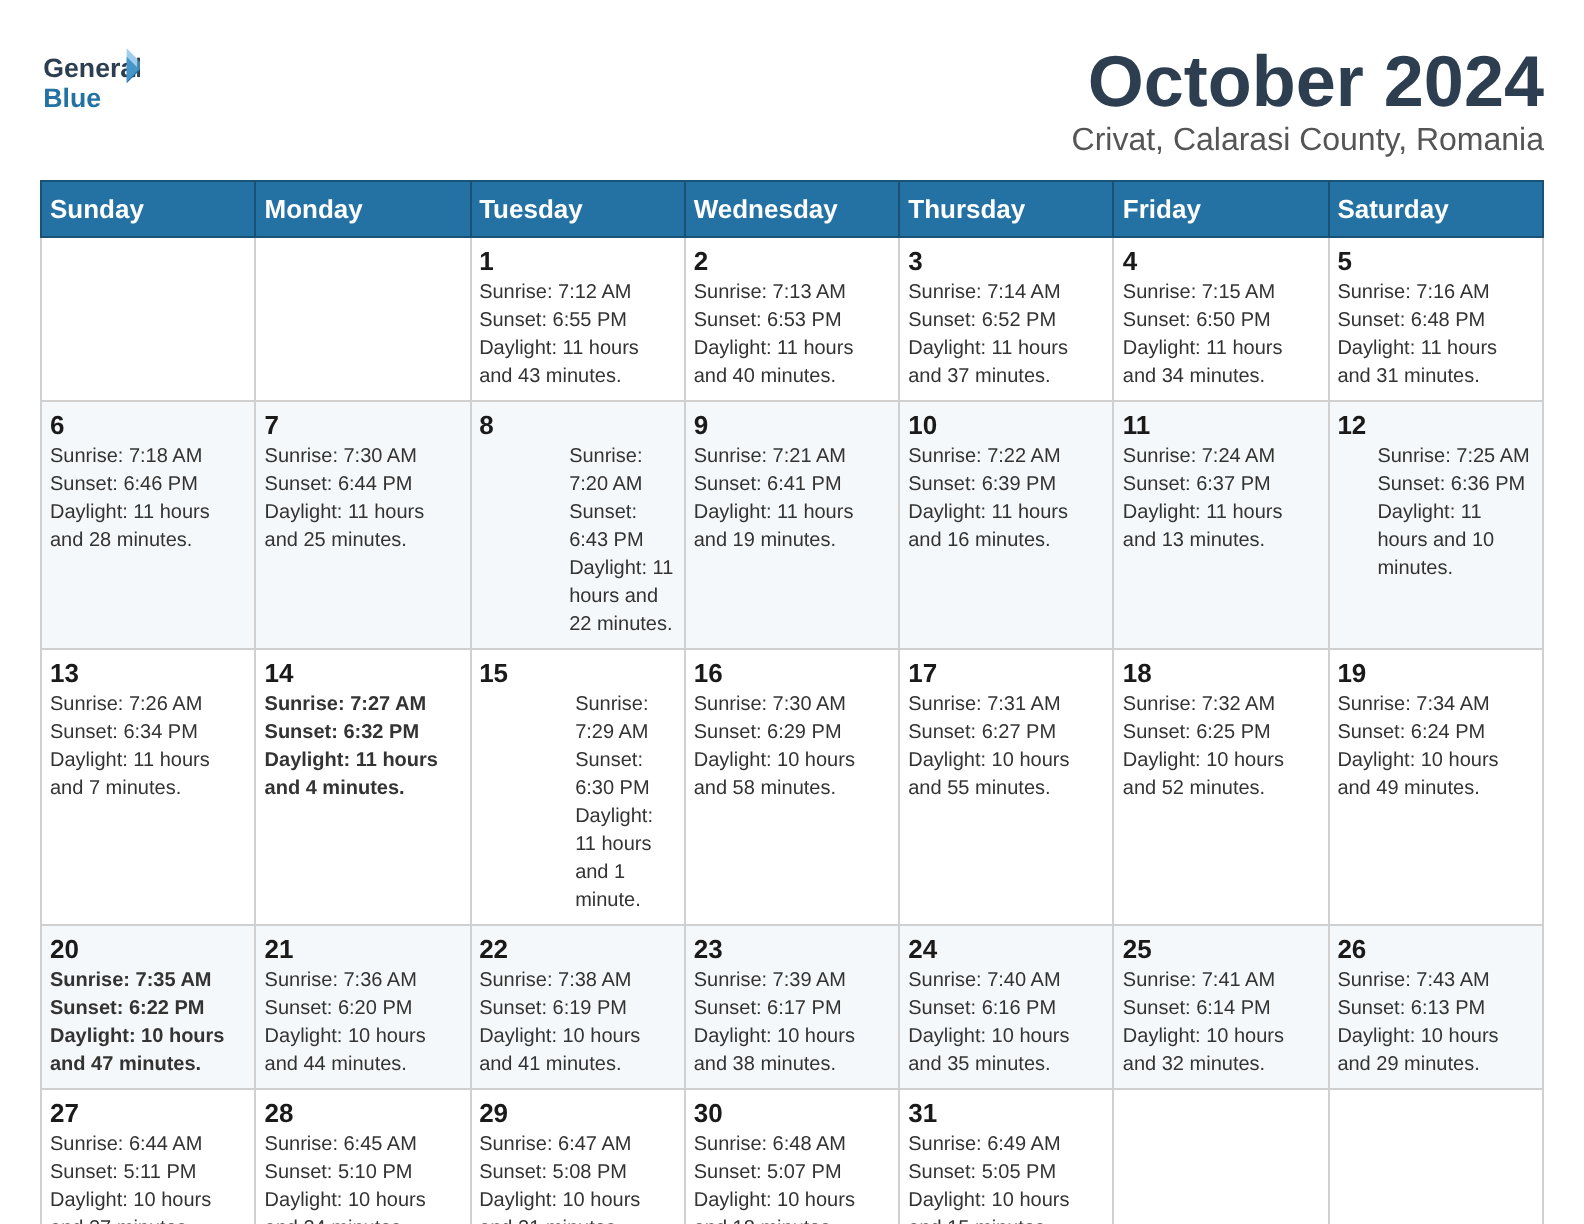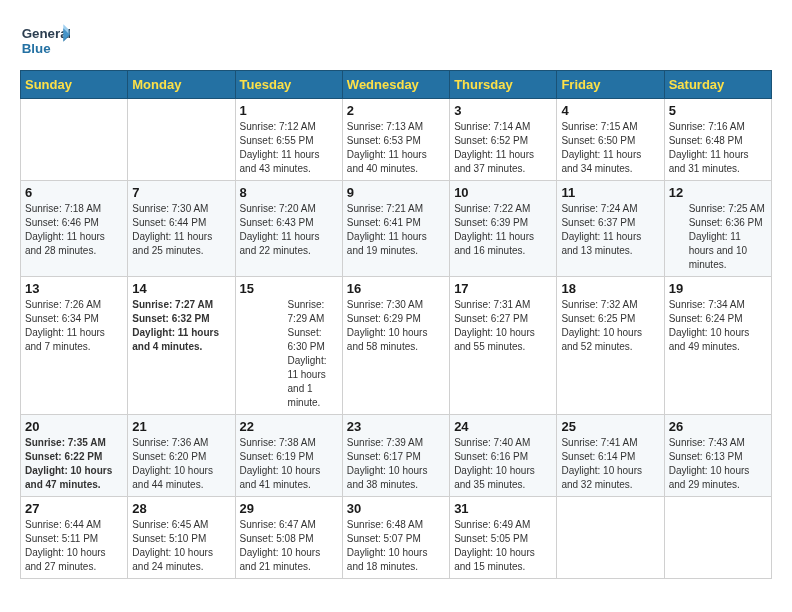--- a/index.html
+++ b/index.html
@@ -40,21 +40,21 @@
       font-size: 16px;
       color: #555;
     }
     .calendar {
       width: 100%;
       border-collapse: collapse;
       font-size: 11px;
     }
     .calendar th {
       background-color: #2471a3;
-      color: #fde047;
+      color: #ffffff;
       padding: 6px 4px;
       text-align: left;
       font-size: 13px;
       font-weight: bold;
       border: 1px solid #1a5276;
     }
     .calendar td {
       border: 1px solid #d0d0d0;
       vertical-align: top;
       padding: 4px;
@@ -85,20 +85,24 @@
 
 <div class="header-area">
   <div class="logo">
     <svg class="logo-icon" viewBox="0 0 60 48" xmlns="http://www.w3.org/2000/svg">
       <text x="2" y="22" font-size="16" font-weight="bold" fill="#2c3e50" font-family="Arial">General</text>
       <text x="2" y="40" font-size="16" font-weight="bold" fill="#2471a3" font-family="Arial">Blue</text>
       <polygon points="52,10 60,18 52,26" fill="#2471a3"></polygon>
       <polygon points="52,5 62,15 52,25" fill="#5dade2" opacity="0.6"></polygon>
     </svg>
   </div>
+  <div class="title-area">
+    <div class="month-title">October 2024</div>
+    <div class="location-title">Crivat, Calarasi County, Romania</div>
+  </div>
 </div>
 
 <table class="calendar">
   <thead>
     <tr>
     <th>Sunday</th>
         <th>Monday</th>
         <th>Tuesday</th>
         <th>Wednesday</th>
         <th>Thursday</th>
@@ -149,21 +153,21 @@
 Daylight: 11 hours and 28 minutes.</div>
         </td>
         <td>
           <div class="day-number">7</div>
           <div class="day-detail" style="white-space: pre-line;">Sunrise: 7:30 AM
 Sunset: 6:44 PM
 Daylight: 11 hours and 25 minutes.</div>
         </td>
         <td>
           <div class="day-number">8</div>
-          <div class="day-detail" style="white-space: pre-line;">Sunrise: 7:20 AM
+          <div class="day-detail" style="white-space: pre-line; margin-left: 45px;">Sunrise: 7:20 AM
 Sunset: 6:43 PM
 Daylight: 11 hours and 22 minutes.</div>
         </td>
         <td>
           <div class="day-number">9</div>
           <div class="day-detail" style="white-space: pre-line;">Sunrise: 7:21 AM
 Sunset: 6:41 PM
 Daylight: 11 hours and 19 minutes.</div>
         </td>
         <td>

